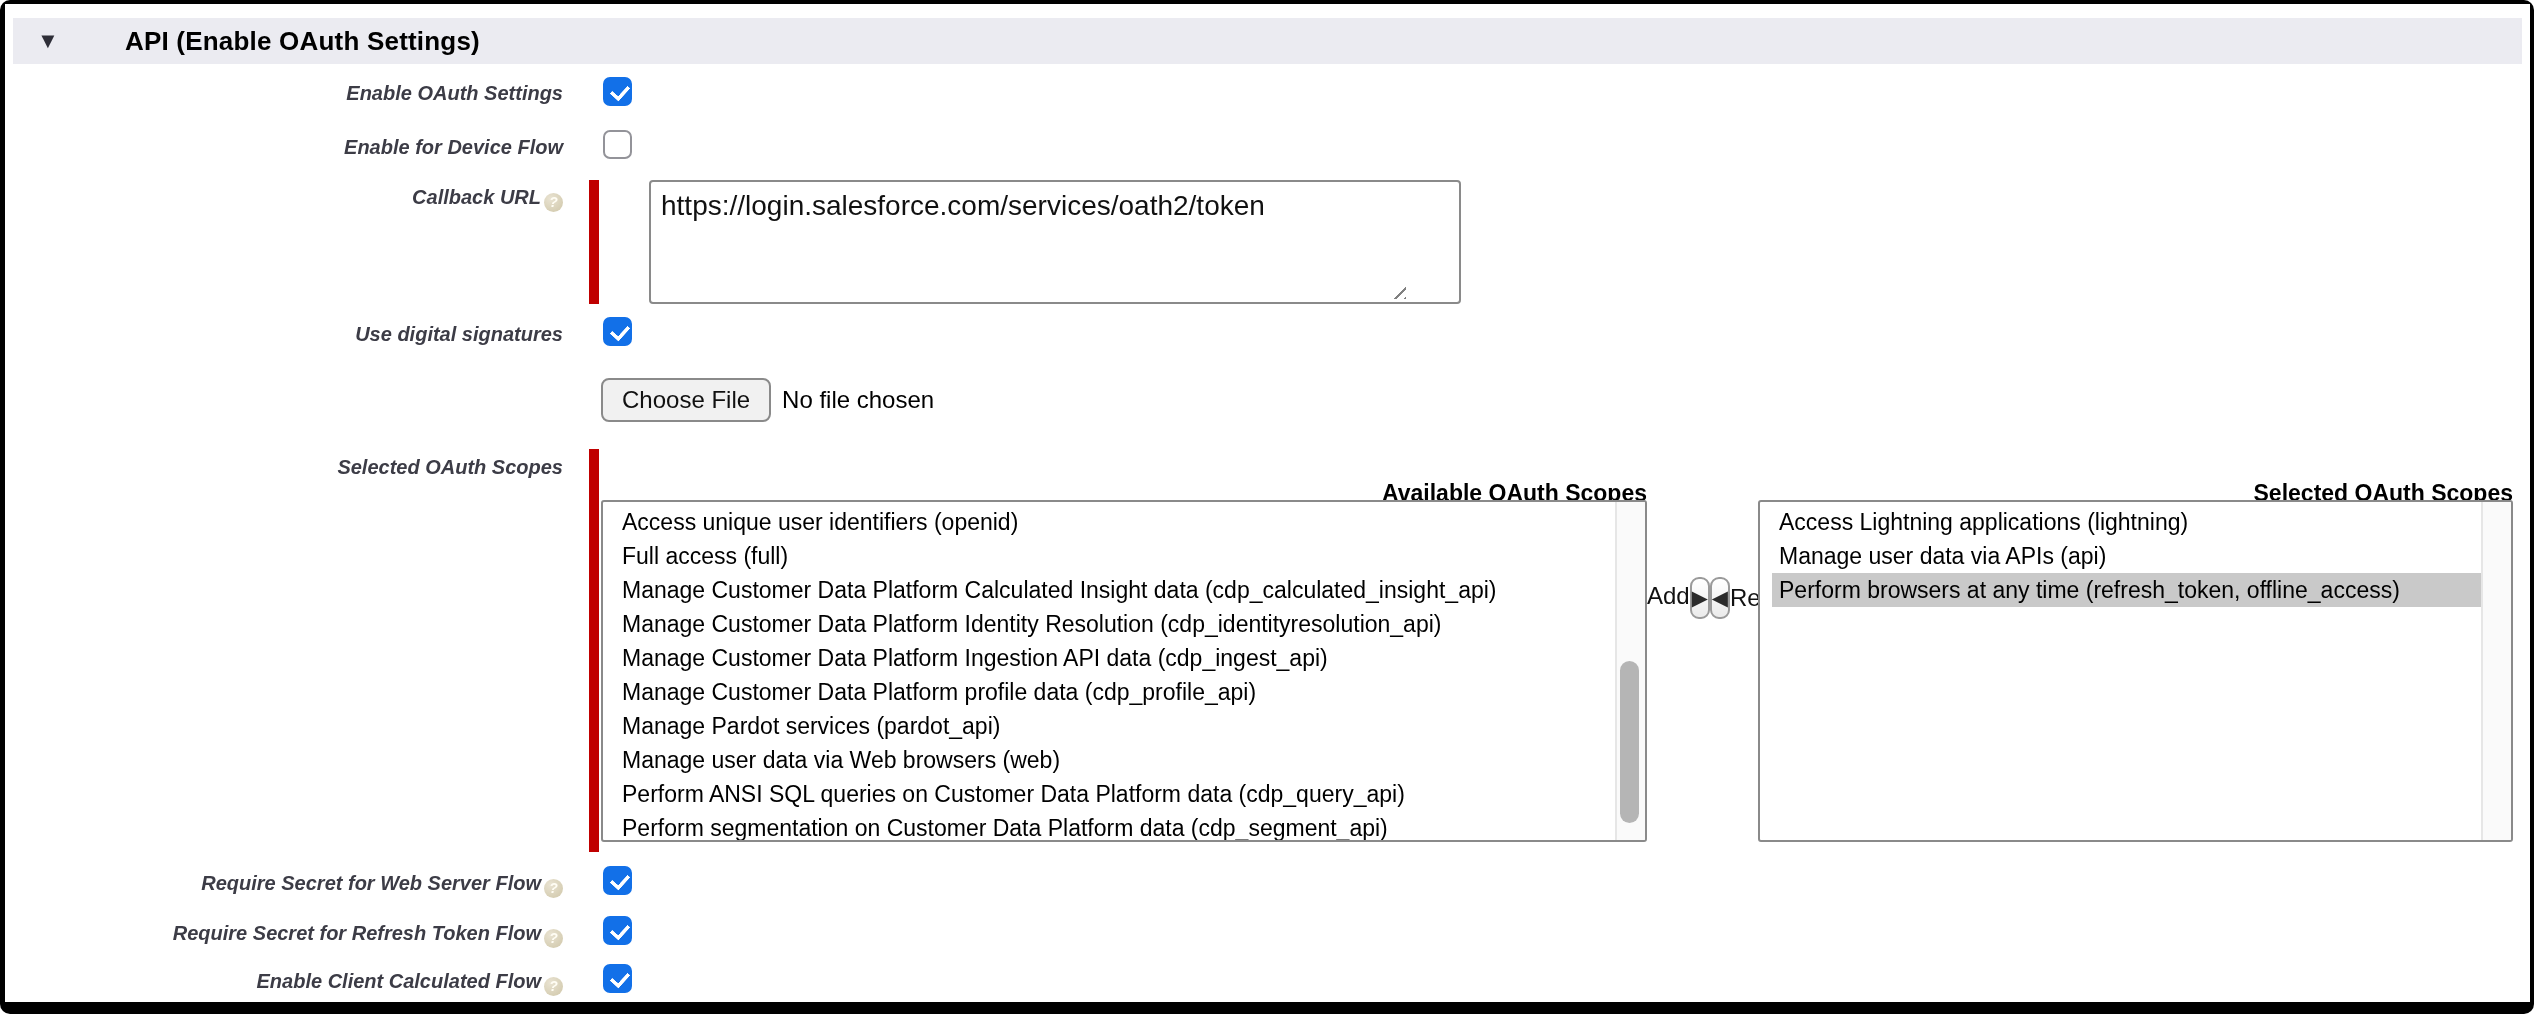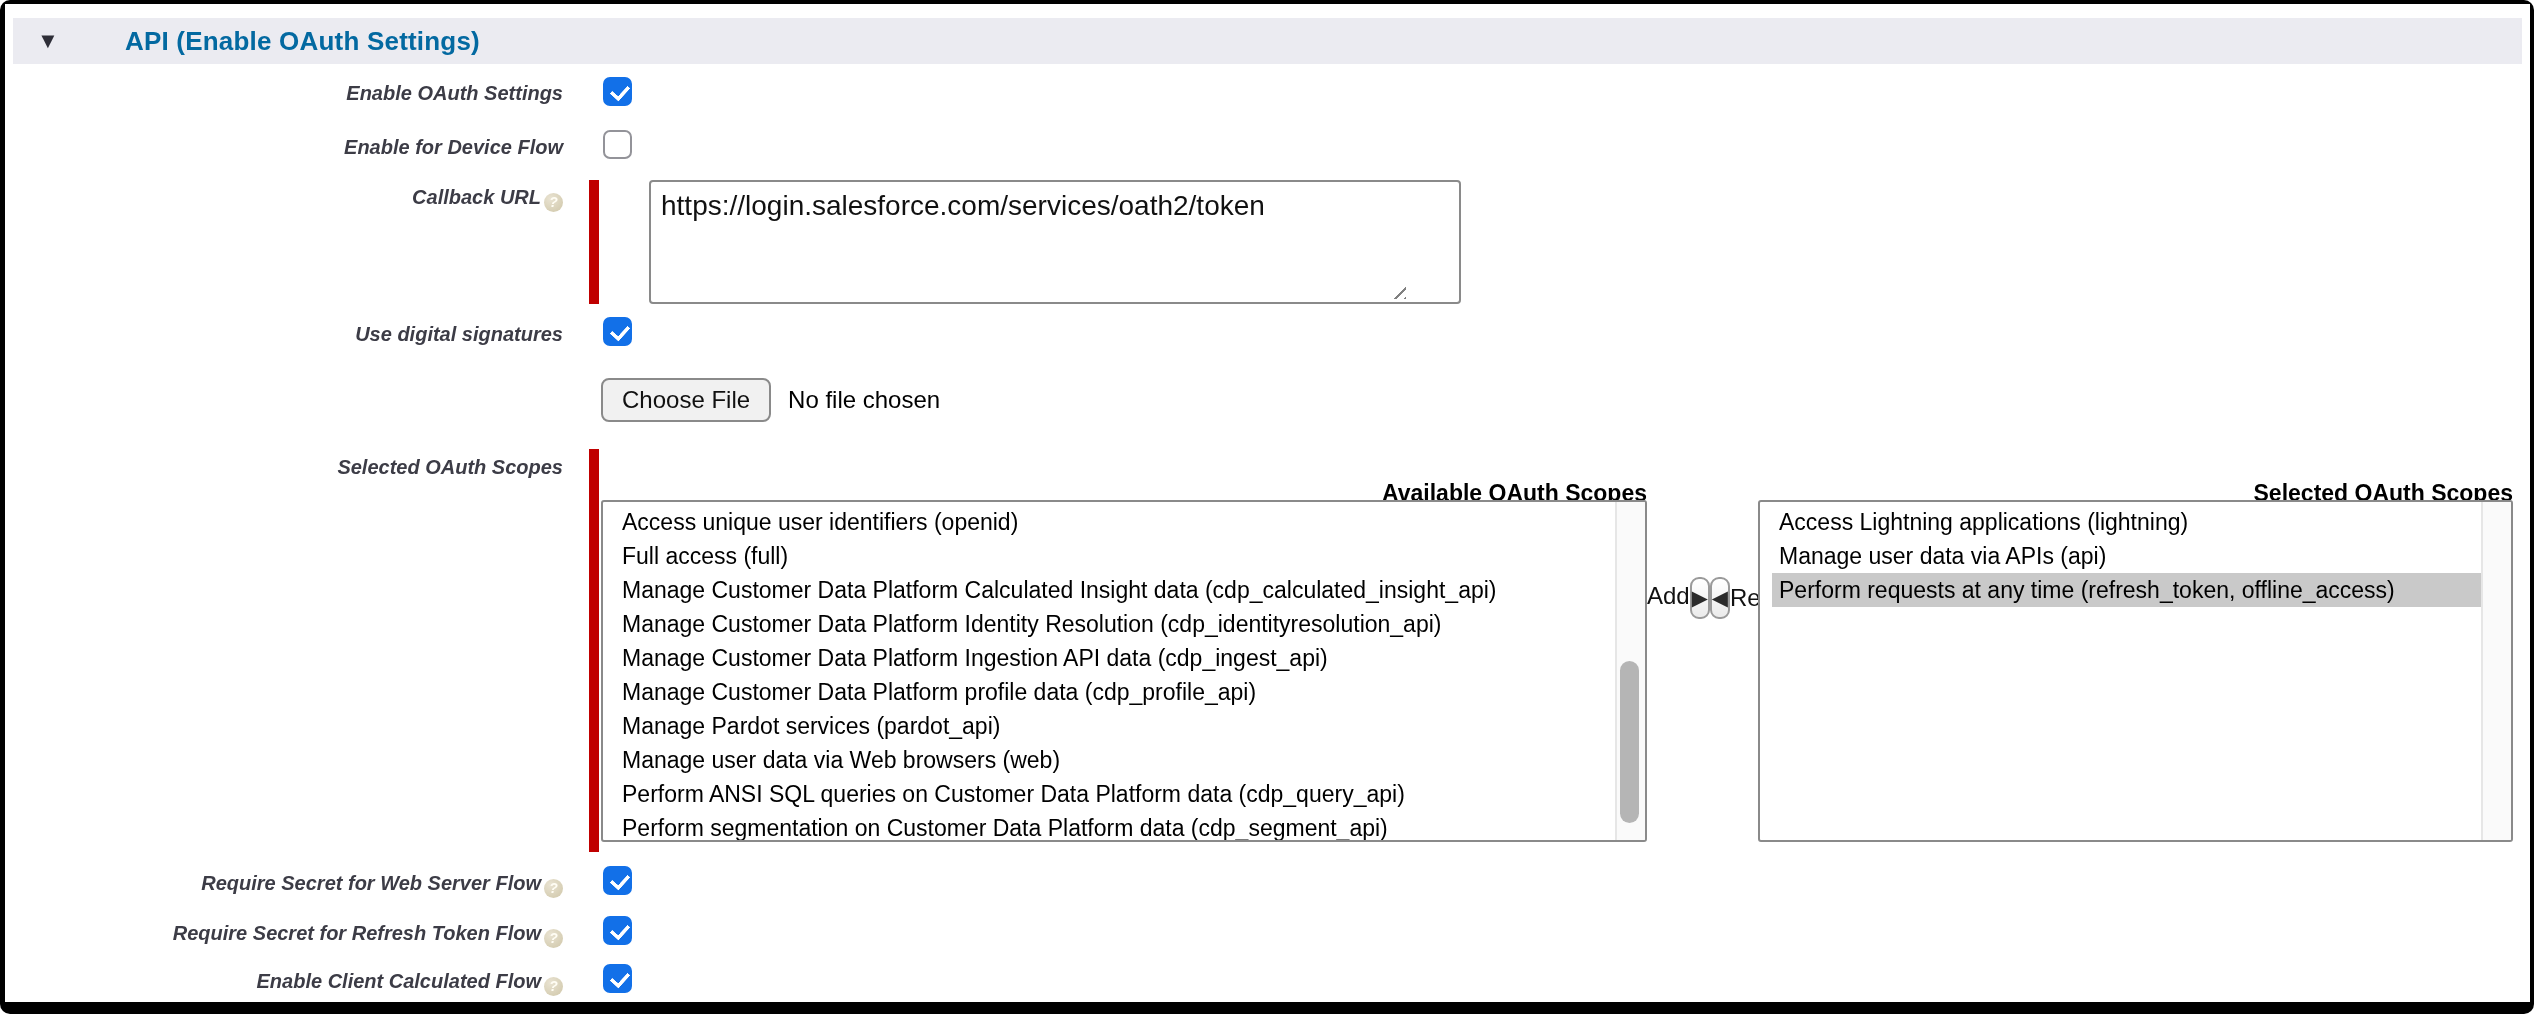--- a/index.html
+++ b/index.html
@@ -3,21 +3,21 @@
 <meta charset="utf-8">
 <style>
   html,body{margin:0;padding:0;background:#fff;font-family:"Liberation Sans",sans-serif;}
   .screen{position:relative;width:2534px;height:1014px;background:#000;border-radius:10px;overflow:hidden;}
   .content{position:absolute;left:5px;top:4px;right:4px;bottom:12px;background:#fff;overflow:hidden;}
 
   
   .bar{position:absolute;left:8px;right:8px;top:14px;height:46px;background:var(--header-bg,#ebebf1);
        display:flex;align-items:center;padding-left:24px;box-sizing:border-box;}
   .tri{font-size:22px;color:#2e2e38;width:26px;line-height:1;cursor:pointer;}
-  .bar-title{margin-left:62px;font-size:26px;font-weight:700;color:#0369a1;letter-spacing:.2px;}
+  .bar-title{margin-left:62px;font-size:26px;font-weight:700;color:#000000;letter-spacing:.2px;}
 
   
   .lbl{position:absolute;left:0;width:558px;text-align:right;font-size:20px;font-weight:700;
        color:#3c3c46;white-space:nowrap;line-height:26px;font-style:italic;}
   .help{display:inline-block;width:19px;height:19px;border-radius:50%;margin-left:3px;vertical-align:-3px;
         background:radial-gradient(circle at 35% 30%, #e9e3d2, #cfc6a8);color:#fffdf4;font-size:14px;
         font-weight:700;text-align:center;line-height:19px;cursor:pointer;}
   .cb{position:absolute;left:598px;width:29px;height:29px;box-sizing:border-box;border:2px solid #939399;
       border-radius:7px;background:#fff;cursor:pointer;}
   .cb.on{background:var(--checkbox-blue,#1270e8);border-color:var(--checkbox-blue,#1270e8);}
@@ -27,21 +27,21 @@
 
   
   .cburl{position:absolute;left:596px;top:176px;width:812px;height:124px;box-sizing:border-box;
          border:2px solid #8a8a8a;border-radius:4px;background:#fff;resize:none;overflow:hidden;
          font-family:"Liberation Sans",sans-serif;font-size:28px;color:#111;padding:8px 10px;outline:none;margin-left:48px;}
   .grip{position:absolute;left:1384px;top:280px;width:17px;height:15px;
         background:repeating-linear-gradient(135deg,#808080 0 2px,transparent 2px 7px);
         clip-path:polygon(100% 0,0 100%,100% 100%);}
 
   
-  .filerow{position:absolute;left:596px;top:374px;height:44px;display:flex;align-items:center;gap:17px;}
+  .filerow{position:absolute;left:596px;top:374px;height:44px;display:flex;align-items:center;gap:11px;}
   .filebtn{height:44px;padding:0 19px;font-family:"Liberation Sans",sans-serif;font-size:24px;color:#111;
            background:#f1f1f1;border:2px solid #8a8a8a;border-radius:8px;cursor:pointer;}
   .filetxt{font-size:24px;color:#000;}
 
   
   .list-header{position:absolute;top:476px;text-align:right;font-size:23px;font-weight:700;color:#000;white-space:nowrap;}
   .listbox{position:absolute;top:496px;height:342px;box-sizing:border-box;background:#fff;
            border:2px solid #8a8a8a;border-radius:3px;overflow:hidden;padding:3px 30px 0 12px;
            font-size:23px;line-height:34px;color:#000;white-space:nowrap;cursor:default;}
   .opt{height:34px;padding-left:7px;overflow:hidden;}
@@ -114,21 +114,21 @@
           <span>◀</span>
         </button>
       <div class="midlabel">Remove</div>
     </div>
 
     <div class="list-header" style="left:1753px;width:755px">Selected OAuth Scopes</div>
     <div class="listbox" style="left:1753px;width:755px">
       <div class="vscroll"></div>
     <div class="opt">Access Lightning applications (lightning)</div>
         <div class="opt">Manage user data via APIs (api)</div>
-        <div class="opt sel">Perform requests at any time (refresh_token, offline_access)</div>
+        <div class="opt sel">Perform browsers at any time (refresh_token, offline_access)</div>
       </div>
 
     <div class="lbl" style="top:866px"><span>Require Secret for Web Server Flow</span><span class="help">?</span></div>
     <span class="cb on" style="top:862px"></span>
 
     <div class="lbl" style="top:916px"><span>Require Secret for Refresh Token Flow</span><span class="help">?</span></div>
     <span class="cb on" style="top:912px"></span>
 
     <div class="lbl" style="top:964px"><span>Enable Client Calculated Flow</span><span class="help">?</span></div>
     <span class="cb on" style="top:960px"></span>

